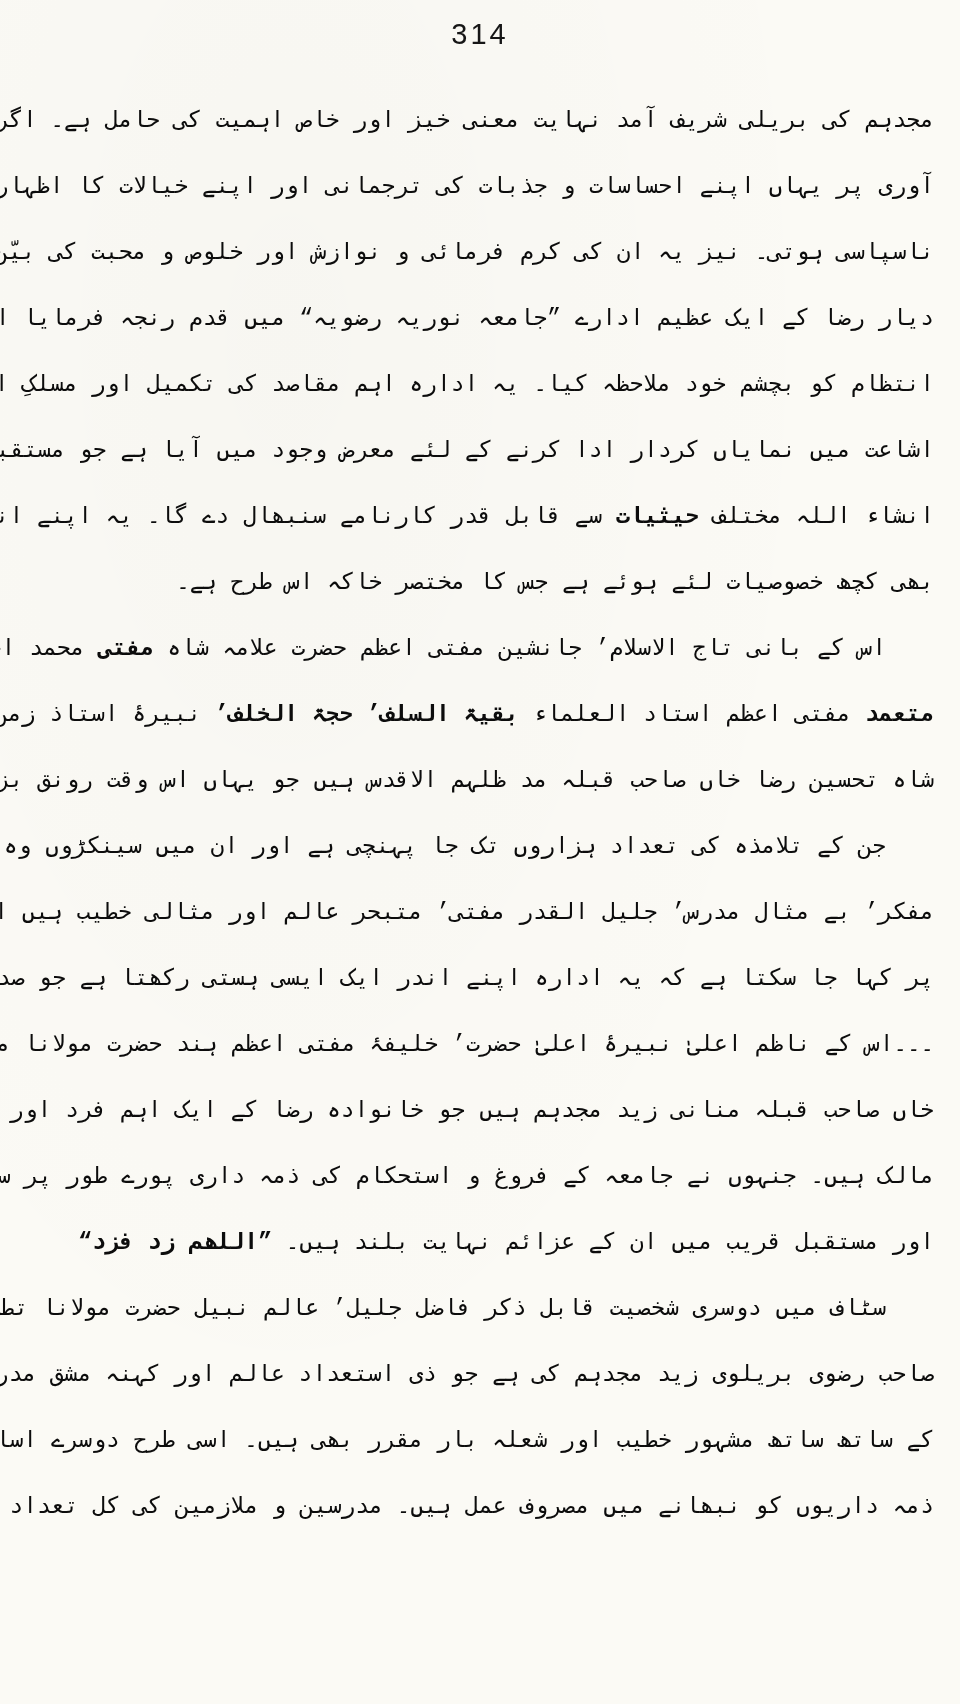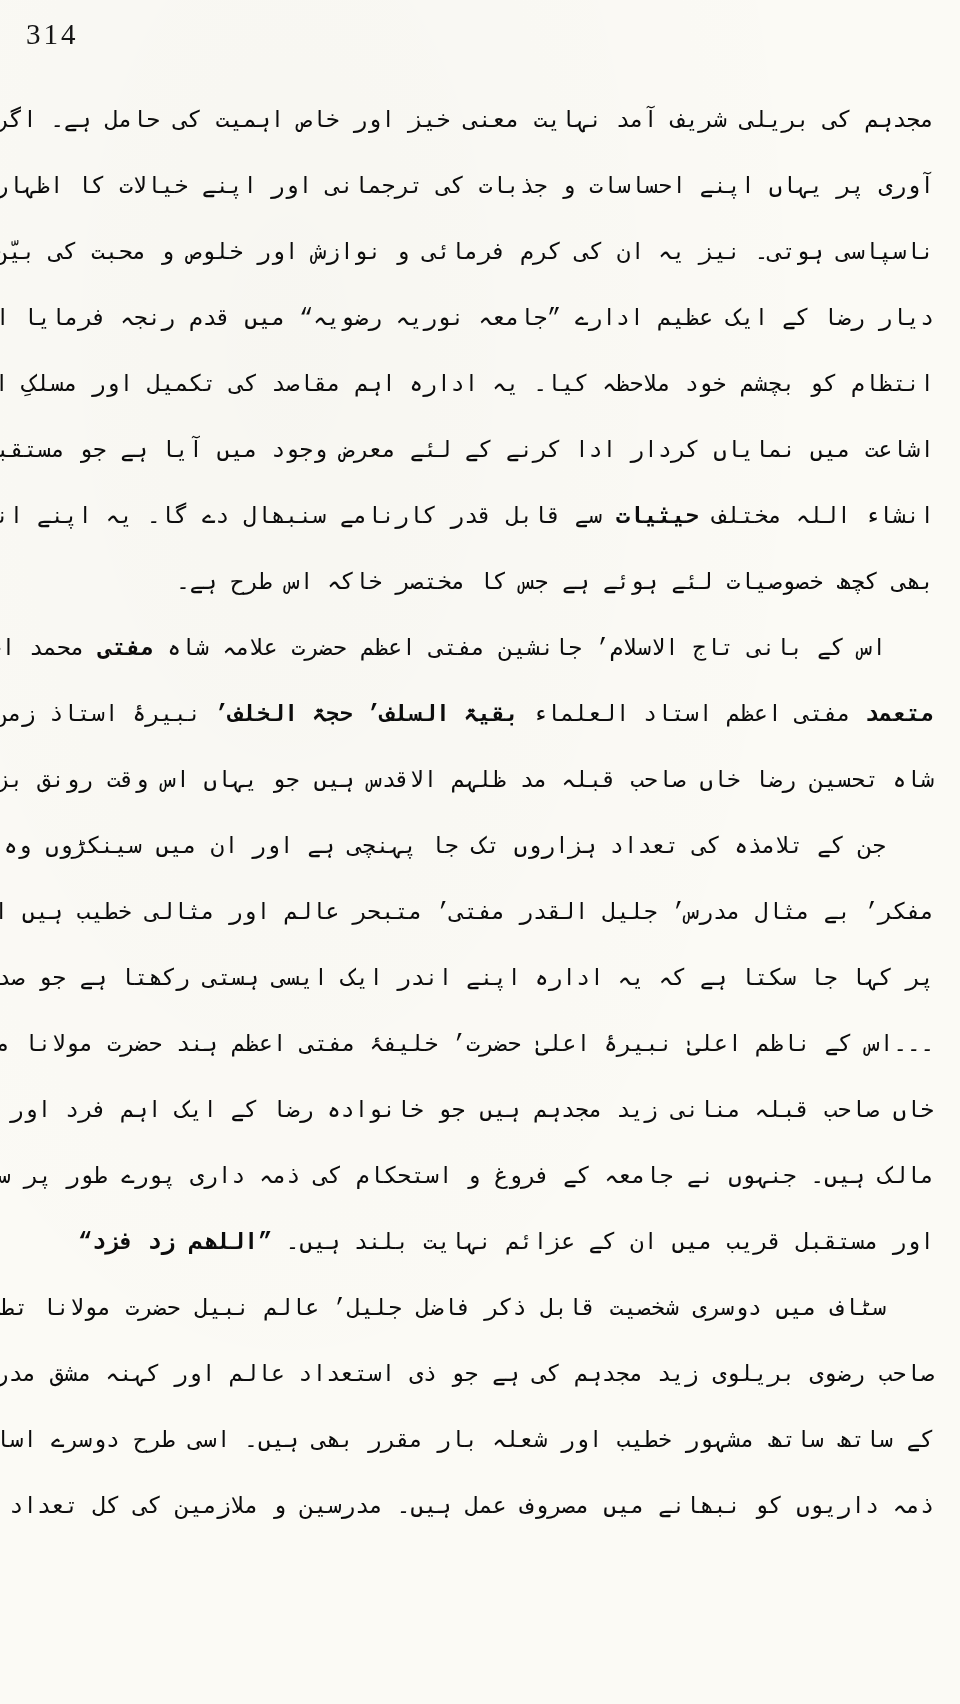--- a/index.html
+++ b/index.html
@@ -16,23 +16,23 @@
   .scan-page {
     width: 100%;
     height: 100%;
     box-sizing: border-box;
     padding: 14px 26px 0 26px;
     background:
       radial-gradient(ellipse at 30% 20%, rgba(0,0,0,0.015), transparent 60%),
       #fbfaf5;
   }
   .page-number {
-    text-align: left;
+    text-align: center;
     direction: ltr;
-    font-family: Liberation Serif, serif;
+    font-family: Liberation Sans, sans-serif;
     font-size: 29px;
     letter-spacing: 3px;
     color: #161616;
     height: 44px;
     line-height: 40px;
   }
   .text-body {
     margin-top: 30px;
     direction: rtl;
     unicode-bidi: embed;

